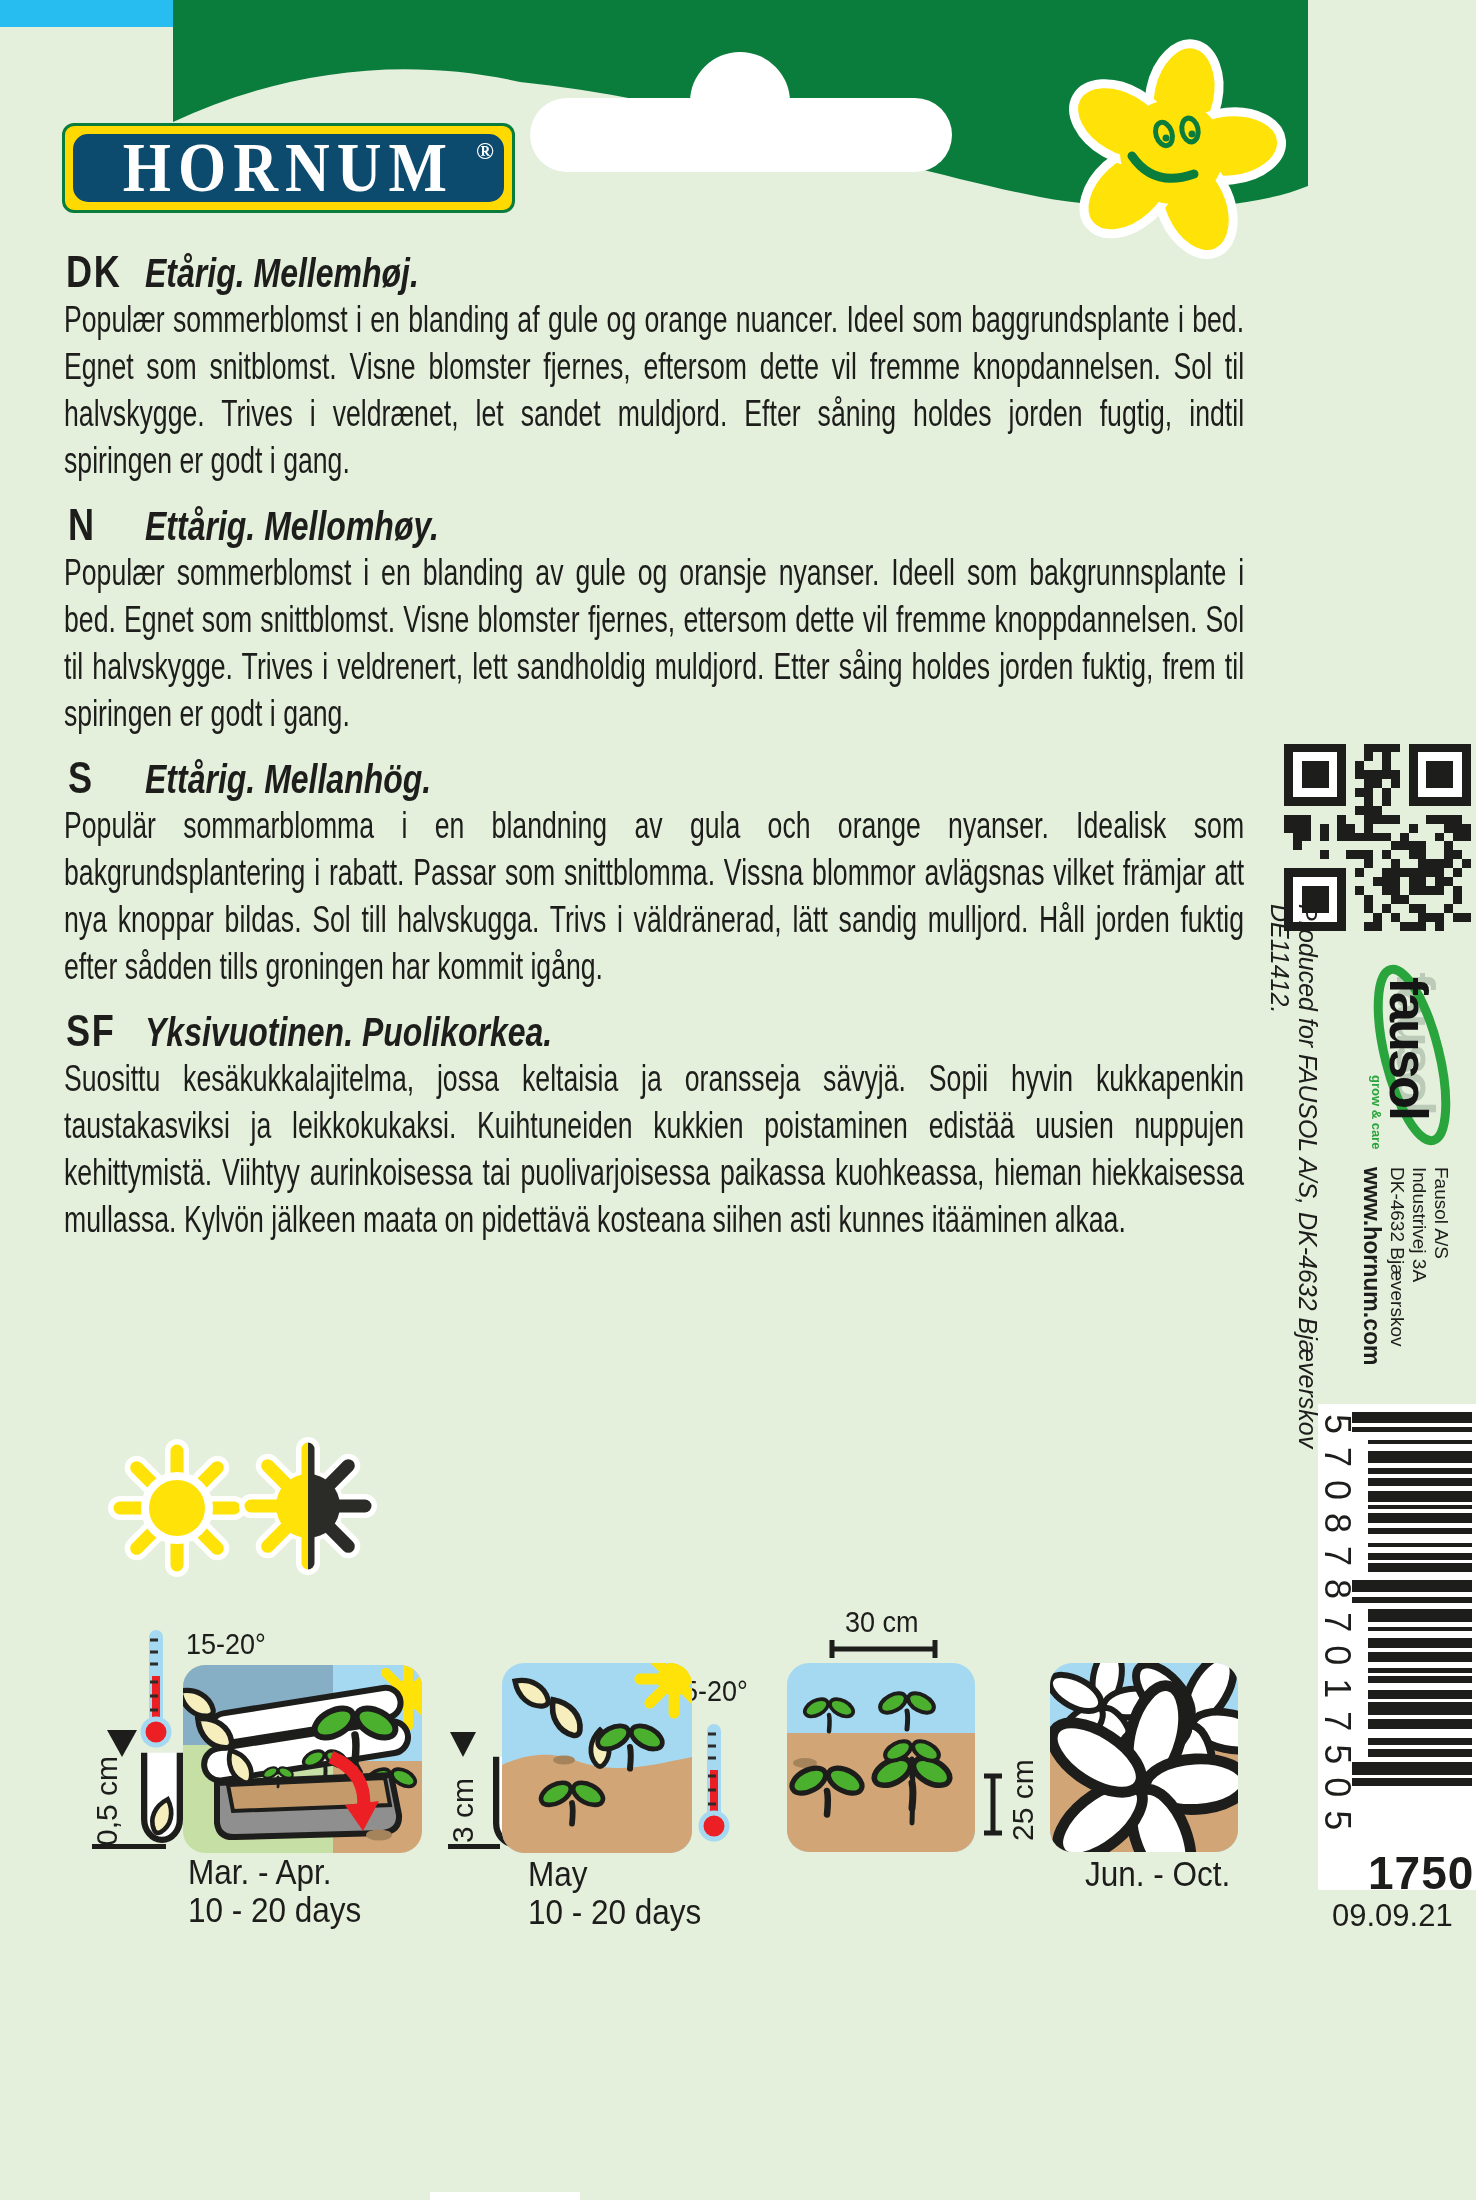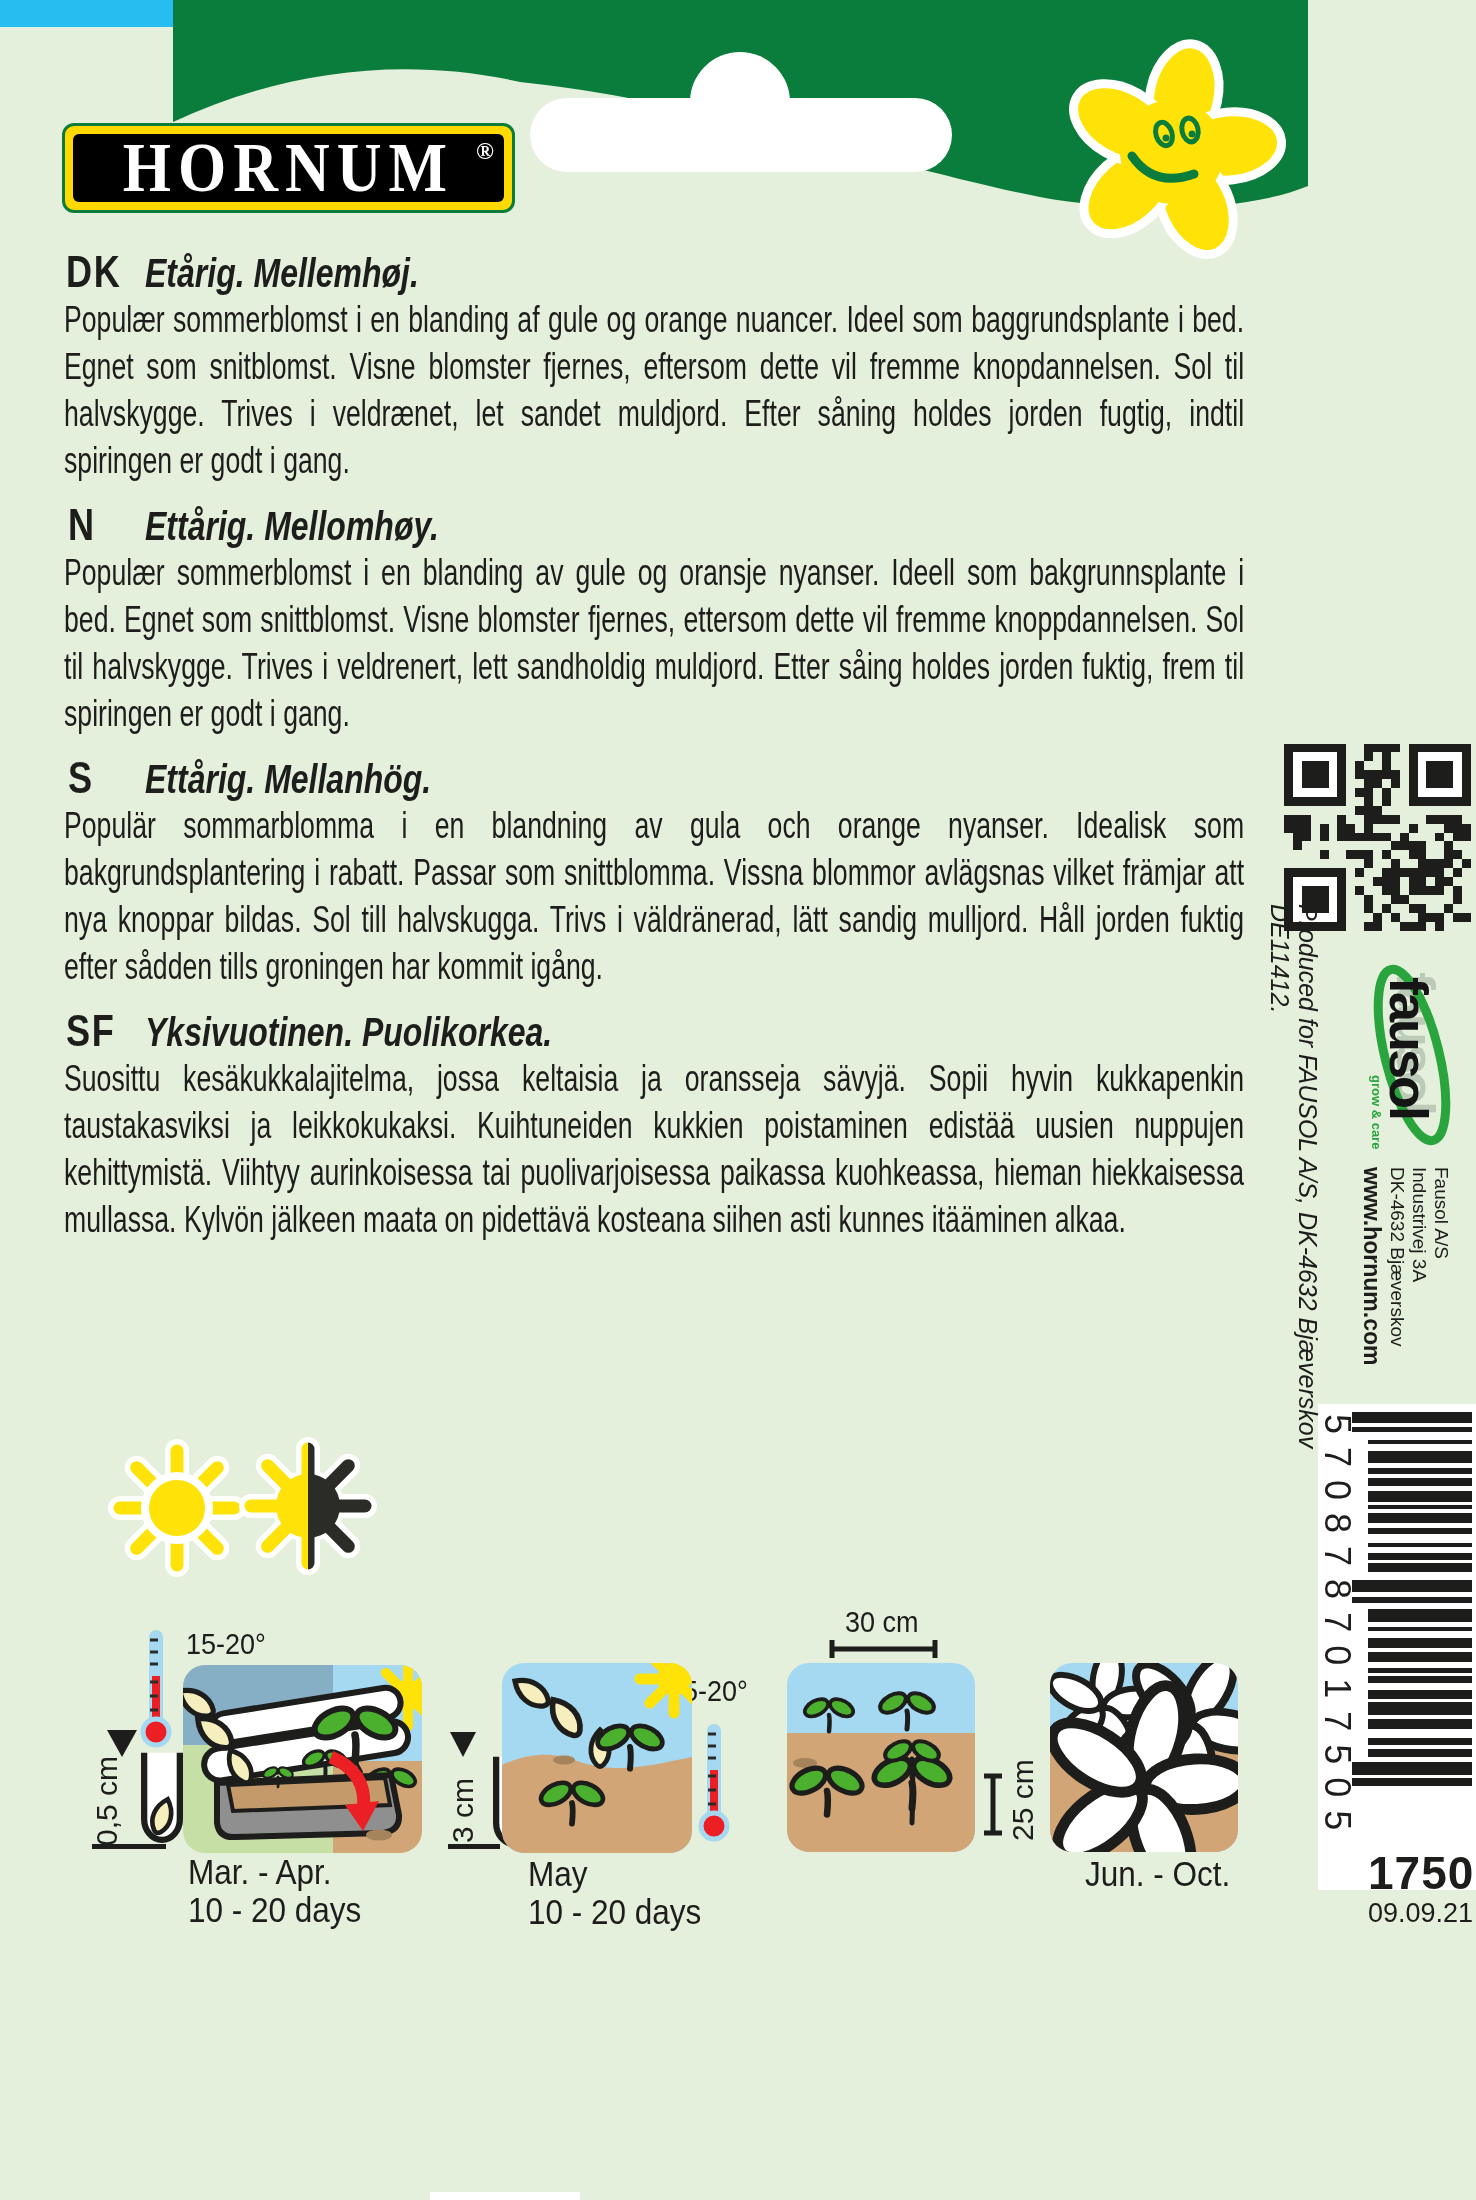--- a/index.html
+++ b/index.html
@@ -10,38 +10,38 @@
   .sec-title{font-weight:bold;font-style:italic;font-size:40px;transform:scaleX(.8);transform-origin:0 0;white-space:nowrap;}
   .para{font-size:37px;line-height:47px;text-align:justify;width:1639px;transform:scaleX(.72);transform-origin:0 0;}
   .cap{font-size:35px;transform:scaleX(.9);transform-origin:0 0;white-space:nowrap;}
   .small-temp{font-size:30px;transform:scaleX(.9);transform-origin:0 0;white-space:nowrap;}
   .vdown{transform-origin:0 0;transform:rotate(90deg);white-space:nowrap;}
   .vup{transform-origin:0 0;transform:rotate(-90deg);white-space:nowrap;}
   .ital{font-style:italic;font-size:25px;}
   
   .hlogo{left:62px;top:123px;width:453px;height:90px;background:#ffd900;border:3px solid #0a7c3c;
          border-radius:12px;padding:8px;box-sizing:border-box;}
-  .hlogo-in{position:relative;background:#000000;border-radius:6px;width:100%;height:100%;
+  .hlogo-in{position:relative;background:#0c4a6e;border-radius:15px;width:100%;height:100%;
             display:flex;align-items:center;justify-content:center;}
   .hlogo-txt{font-family:"Liberation Serif",serif;font-weight:bold;font-size:62px;color:#fff;
              letter-spacing:7px;transform:scaleY(1.12);white-space:nowrap;}
   .hlogo-r{position:absolute;top:4px;right:10px;color:#fff;font-size:24px;font-family:"Liberation Serif",serif;font-weight:bold;}
   
   .fausol-block{left:1452px;top:963px;display:flex;gap:14px;align-items:flex-start;
                 transform:rotate(90deg);transform-origin:0 0;}
   .addr{font-size:19px;line-height:22px;white-space:nowrap;}
   .addr .url{font-weight:bold;font-size:23px;margin-top:3px;}
   
   .bc-box{left:1318px;top:1404px;width:158px;height:486px;background:#fff;}
   .bc-digits{left:1358px;top:1414px;font-size:36px;letter-spacing:13px;}
   .bc-bars{left:1352px;top:1412px;width:120px;height:436px;overflow:hidden;display:flex;
            flex-direction:column;align-items:flex-end;}
   .bc-bars .bar{background:#1d1d1b;flex:none;}
   .bc-num{left:1336px;top:1846px;font-size:46px;font-weight:bold;letter-spacing:1px;margin-left:32px;}
-  .bc-date{left:1368px;top:1898px;font-size:27px;}
+  .bc-date{left:1332px;top:1898px;font-size:31px;}
 </style>
 </head>
 <body>
 
 <div id="page">
 
   <svg class="abs" style="left:0;top:0" width="1476" height="320" viewBox="0 0 1476 320">
     <rect x="0" y="0" width="173" height="27" fill="#27bdf1"></rect>
     <path fill="#0a7c3c" d="M173,0 H1308 V186 C1240,214 1120,212 1040,197 C900,170 700,100 520,82 C400,55 280,72 173,122 Z"></path>
     <g transform="translate(1172,152)">

